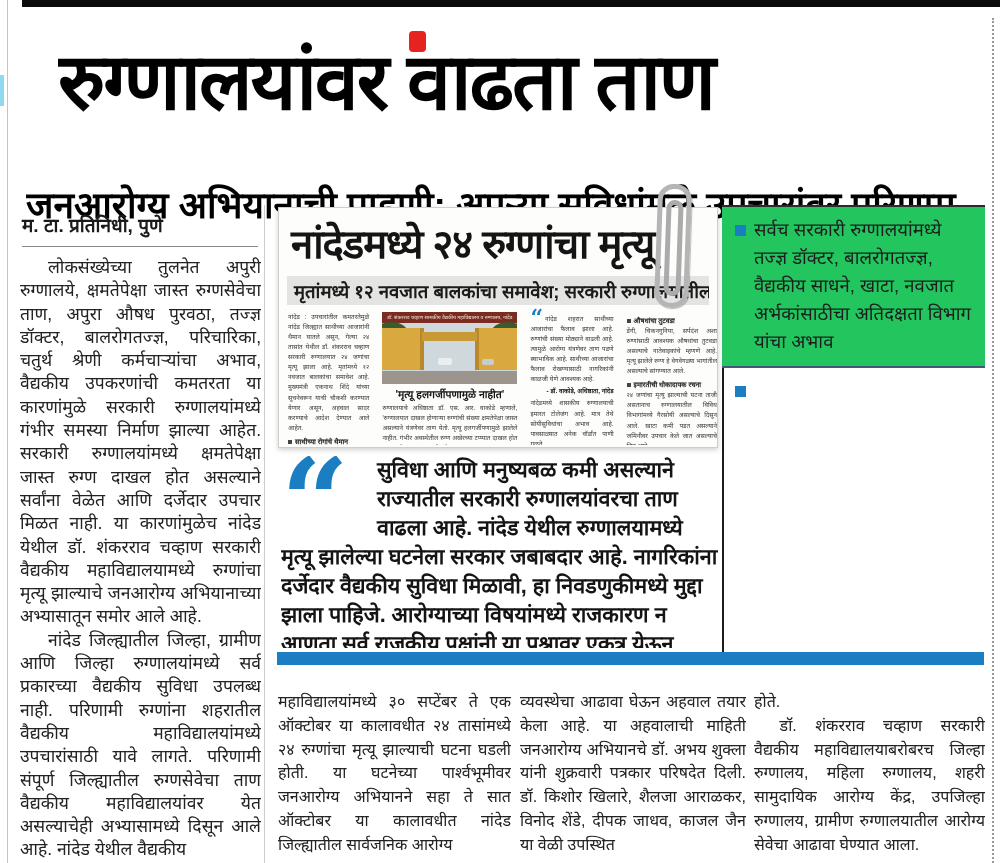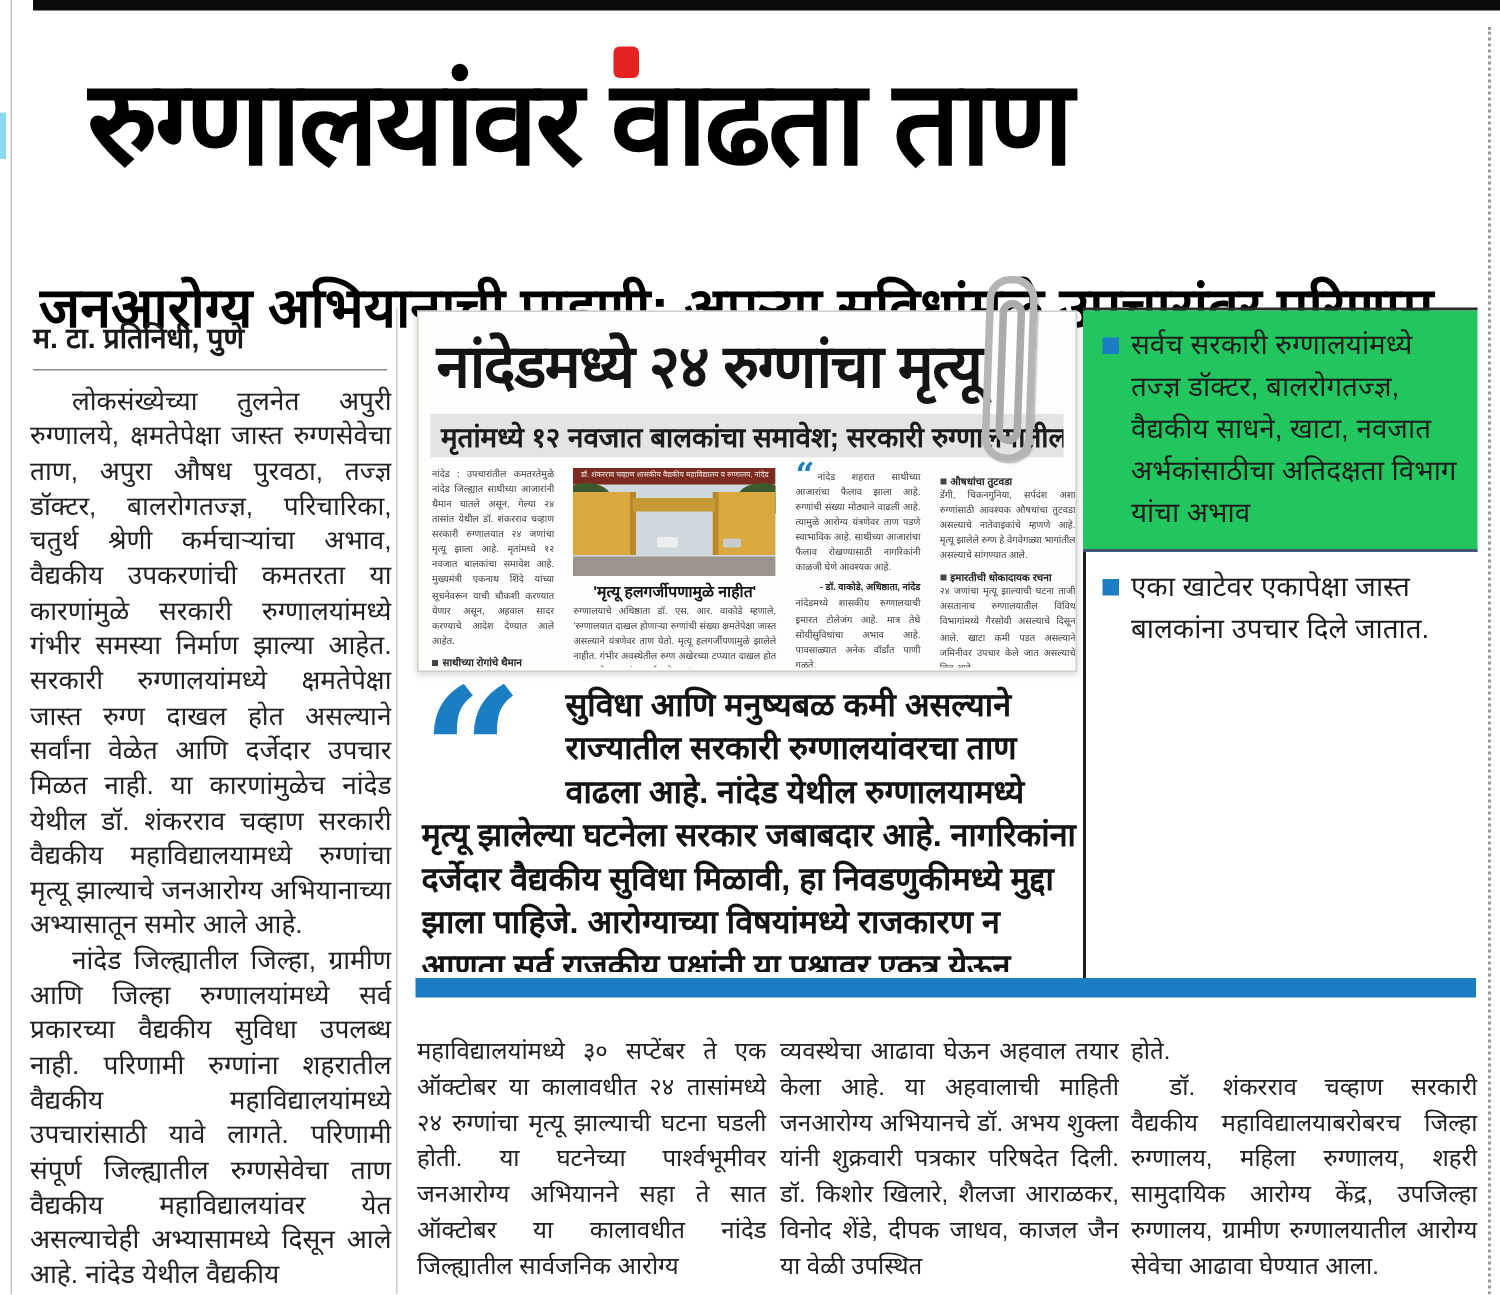--- a/index.html
+++ b/index.html
@@ -177,21 +177,20 @@
   </div>
 
   <div class="report-box">
     <ul class="report-items">
       <li class="hl">
         <span class="bullet-sq"></span>
         <span>सर्वच सरकारी रुग्णालयांमध्ये तज्ज्ञ डॉक्टर, बालरोगतज्ज्ञ, वैद्यकीय साधने, खाटा, नवजात अर्भकांसाठीचा अतिदक्षता विभाग यांचा अभाव</span>
       </li>
       <li>
         <span class="bullet-sq"></span>
-        <span>एका खाटेवर एकापेक्षा जास्त बालकांना उपचार दिले जातात.</span>
       </li>
     </ul>
   </div>
 
   <div class="bottom-col bc1">
     <p>महाविद्यालयांमध्ये ३० सप्टेंबर ते एक ऑक्टोबर या कालावधीत २४ तासांमध्ये २४ रुग्णांचा मृत्यू झाल्याची घटना घडली होती. या घटनेच्या पार्श्वभूमीवर जनआरोग्य अभियानने सहा ते सात ऑक्टोबर या कालावधीत नांदेड जिल्ह्यातील सार्वजनिक आरोग्य</p>
   </div>
   <div class="bottom-col bc2">
     <p>व्यवस्थेचा आढावा घेऊन अहवाल तयार केला आहे. या अहवालाची माहिती जनआरोग्य अभियानचे डॉ. अभय शुक्ला यांनी शुक्रवारी पत्रकार परिषदेत दिली. डॉ. किशोर खिलारे, शैलजा आराळकर, विनोद शेंडे, दीपक जाधव, काजल जैन या वेळी उपस्थित</p>
   </div>

